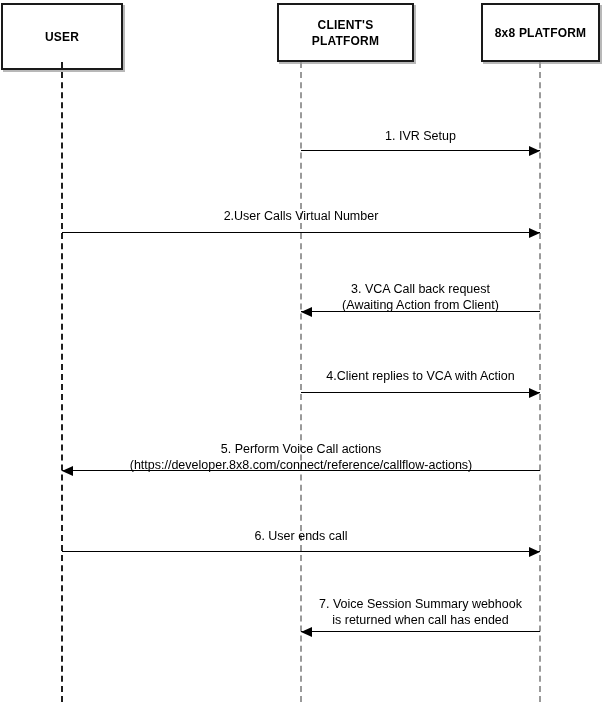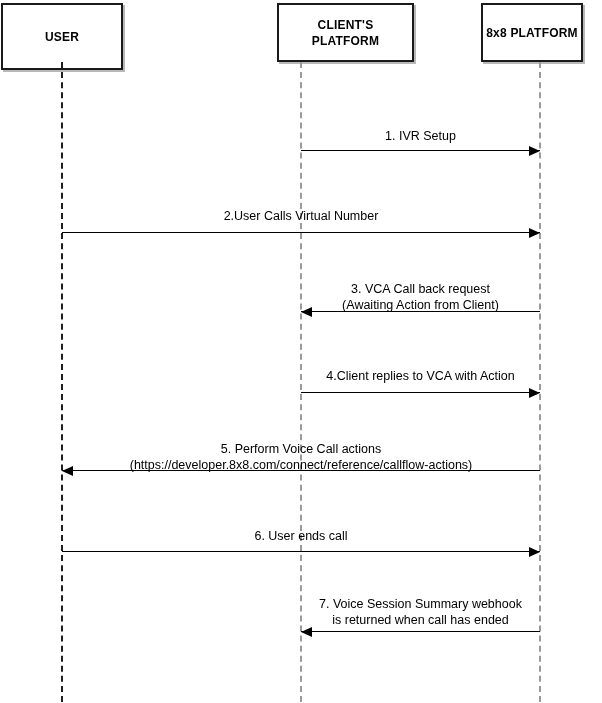--- a/index.html
+++ b/index.html
@@ -93,21 +93,21 @@
 <div id="diagram">
     <div class="participant" style="left: 1px; top: 3px; width: 122px; height: 67px;">
       <div class="plabel">USER</div>
     </div>
     <div class="lifeline dark" style="left: 61px; top: 62px; height: 640px;"></div>
     <div class="participant" style="left: 241px; top: 3px; width: 137px; height: 59px; margin-left: 36px;">
       <div class="plabel">CLIENT'S
 PLATFORM</div>
     </div>
     <div class="lifeline gray" style="left: 300px; top: 62px; height: 640px;"></div>
-    <div class="participant" style="left: 481px; top: 3px; width: 102px; height: 59px;">
+    <div class="participant" style="left: 481px; top: 3px; width: 119px; height: 59px;">
       <div class="plabel">8x8 PLATFORM</div>
     </div>
     <div class="lifeline gray" style="left: 539px; top: 62px; height: 640px;"></div>
     <div class="message" style="left: 0px; top: 0px; width: 602px; height: 0px;">
       <div class="msg-line" style="left: 301px; top: 150px; width: 239px;"></div>
       <div class="arrowhead right" style="top: 146px; left: 529px;"></div>
       <div class="msg-label" style="left: 151px; width: 539px; top: 128px;">1. IVR Setup</div>
     </div>
     <div class="message" style="left: 0px; top: 0px; width: 602px; height: 0px;">
       <div class="msg-line" style="left: 62px; top: 232px; width: 478px;"></div>

